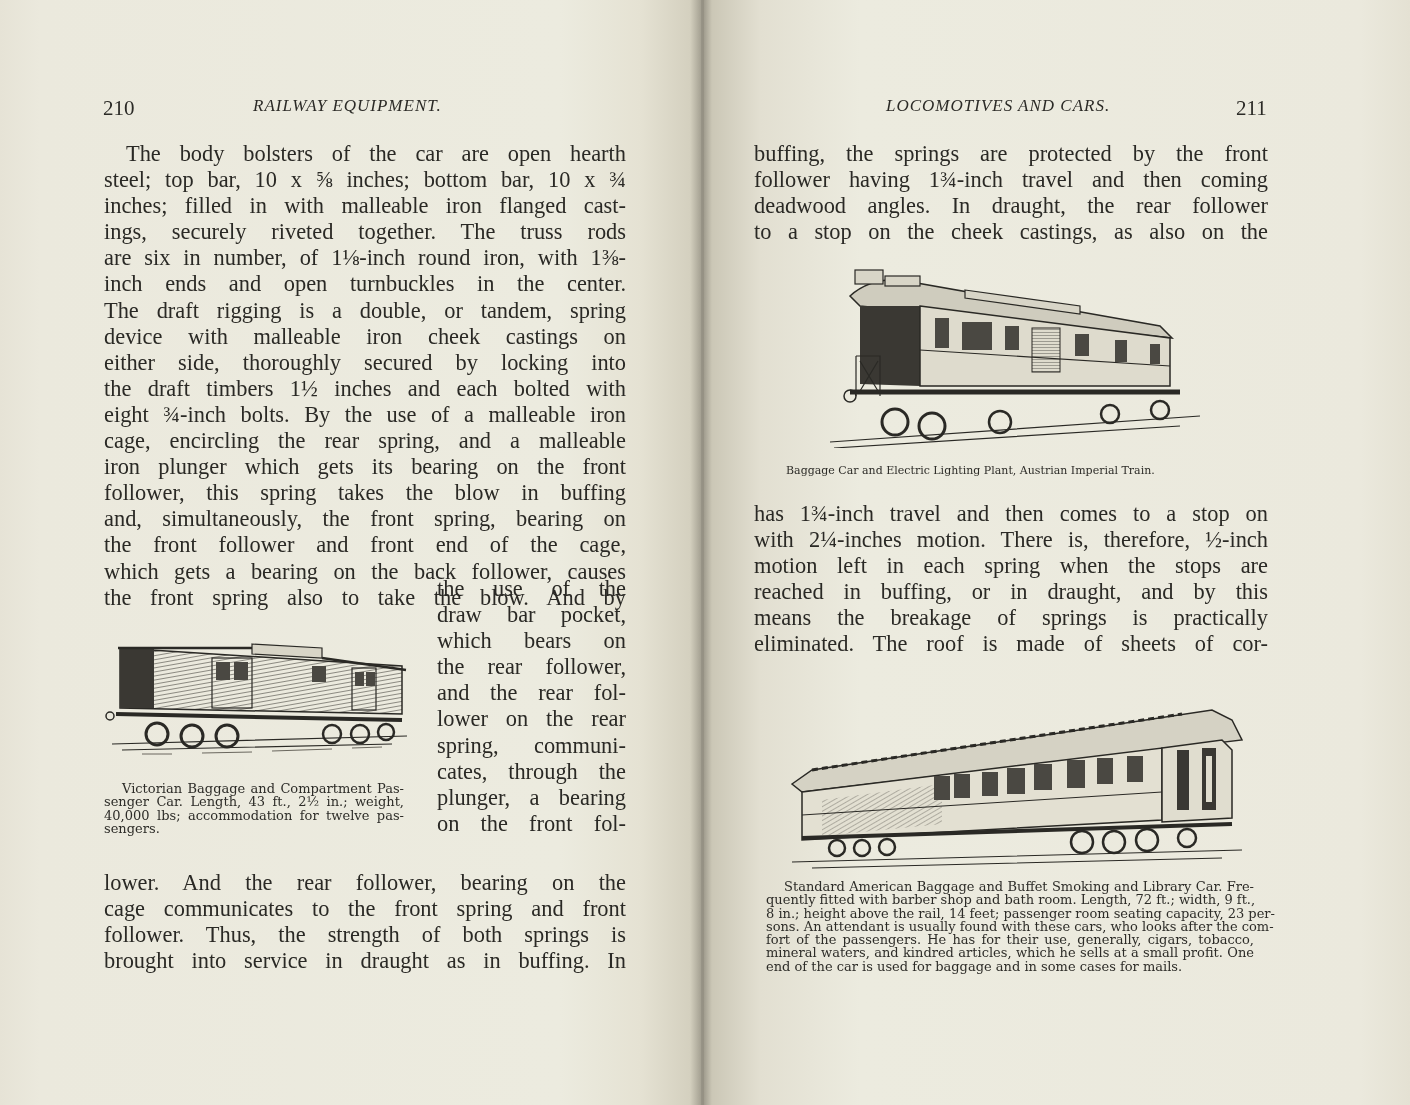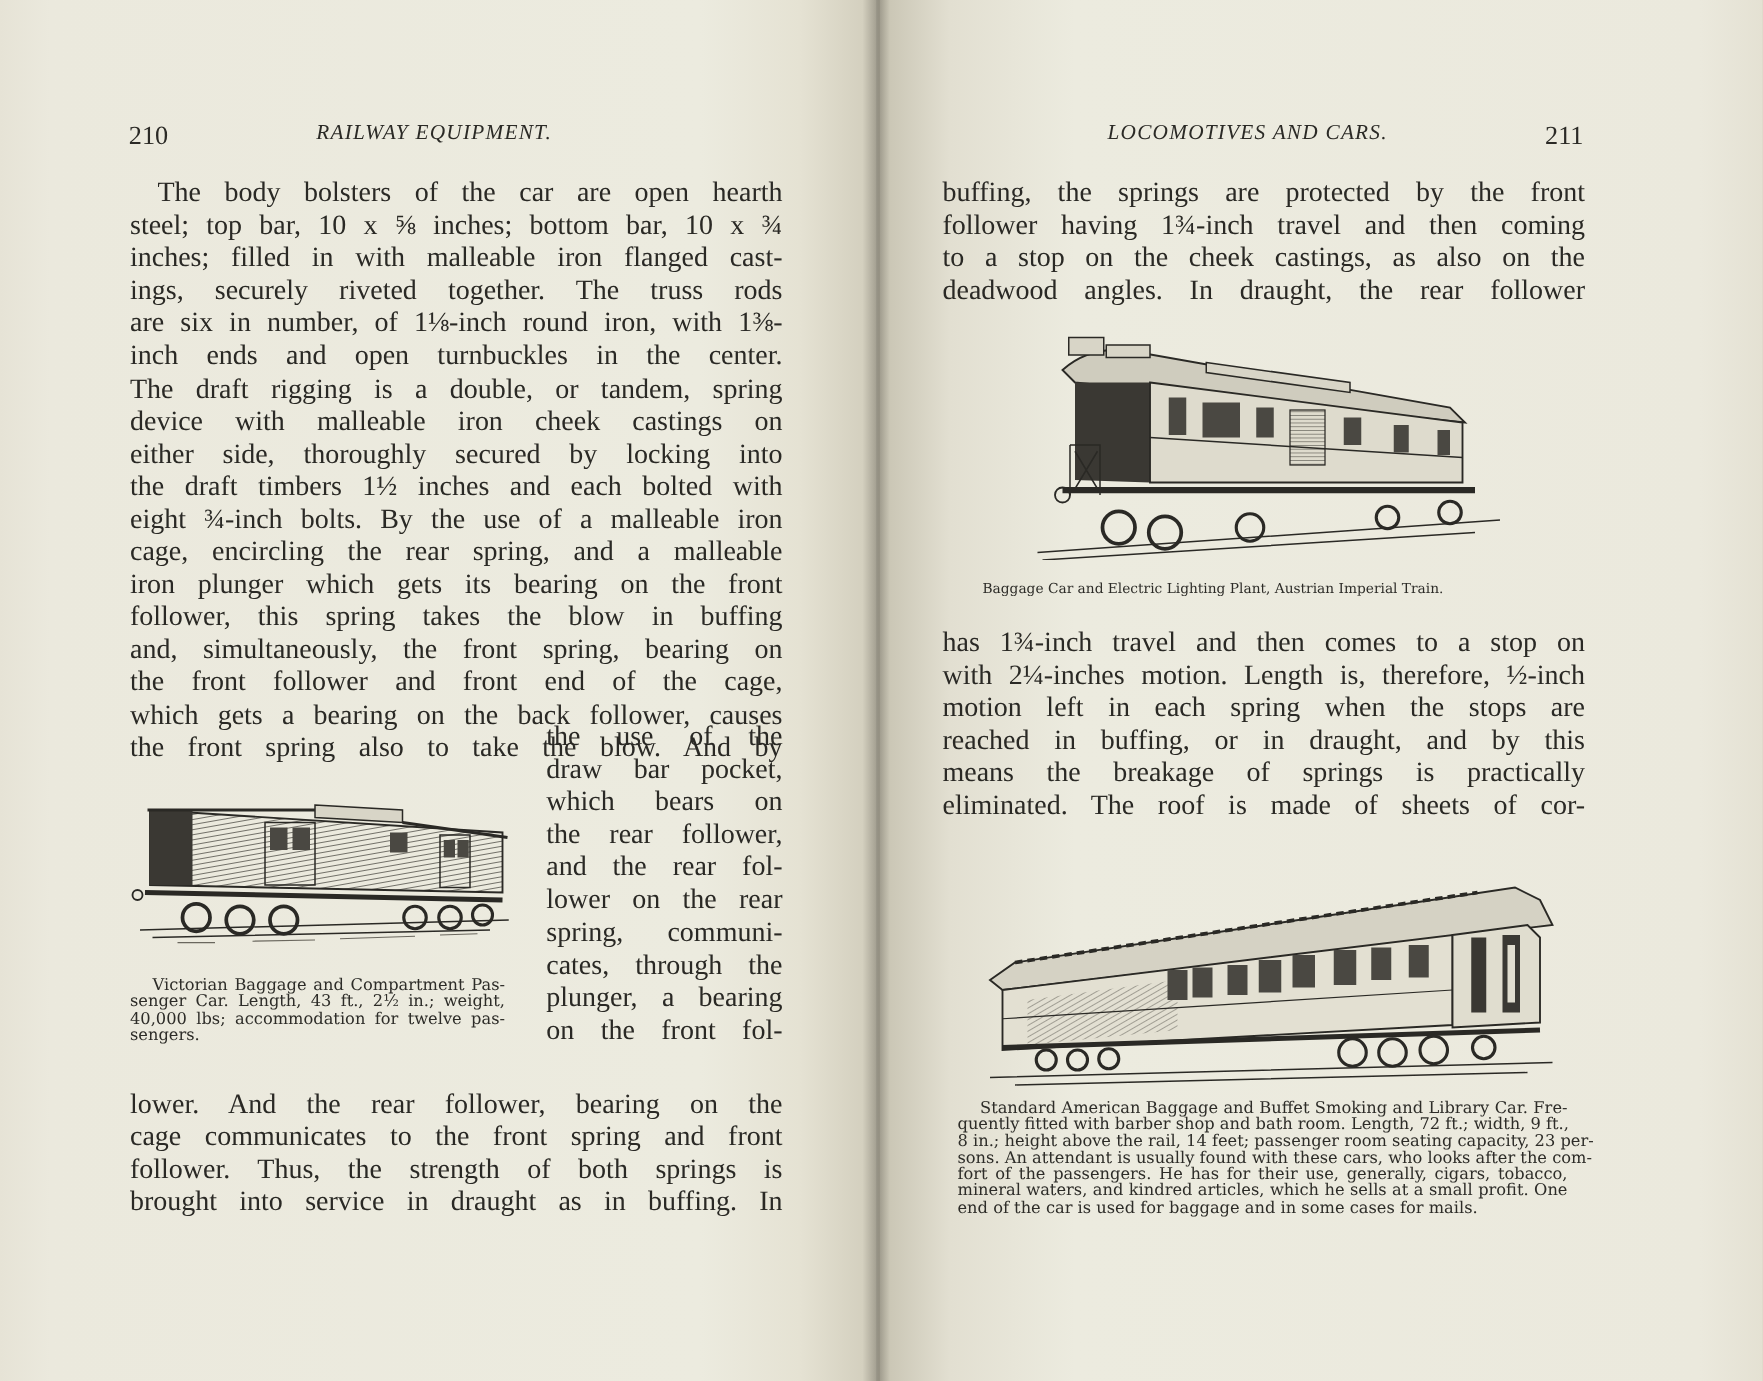--- a/index.html
+++ b/index.html
@@ -144,22 +144,22 @@
     </div>
   </div>
 
   <div class="page page-right">
     <div class="running-head head-title" style="left:216px;">LOCOMOTIVES AND CARS.</div>
     <div class="folio" style="left:566px;">211</div>
 
     <div class="body-text" style="left:84px; top:141px; width:514px;">
       <span class="line">buffing, the springs are protected by the front</span>
       <span class="line">follower having 1¾-inch travel and then coming</span>
+      <span class="line">deadwood angles. In draught, the rear follower</span>
       <span class="line">to a stop on the cheek castings, as also on the</span>
-      <span class="line">deadwood angles. In draught, the rear follower</span>
     </div>
 
     <div class="figure" style="left:150px; top:266px; width:390px; height:182px;">
       <svg width="390" height="182" viewBox="0 0 390 182">
         <defs>
           <pattern id="hatch2" width="3" height="3" patternUnits="userSpaceOnUse" patternTransform="rotate(90)">
             <line x1="0" y1="0" x2="0" y2="3" stroke="#3a3833" stroke-width="0.8"></line>
           </pattern>
         </defs>
 
@@ -193,21 +193,21 @@
         <circle cx="340" cy="144" r="9" fill="none" stroke="#2a2925" stroke-width="2.5"></circle>
 
         <path d="M10 176 L380 150 M14 182 L360 160" stroke="#2a2925" stroke-width="1.2"></path>
       </svg>
     </div>
 
     <div class="caption" style="left:116px; top:464px; width:440px; font-size:11px;">Baggage Car and Electric Lighting Plant, Austrian Imperial Train.</div>
 
     <div class="body-text" style="left:84px; top:501px; width:514px;">
       <span class="line">has 1¾-inch travel and then comes to a stop on</span>
-      <span class="line">with 2¼-inches motion. Length is, therefore, ½-inch</span>
+      <span class="line">with 2¼-inches motion. There is, therefore, ½-inch</span>
       <span class="line">motion left in each spring when the stops are</span>
       <span class="line">reached in buffing, or in draught, and by this</span>
       <span class="line">means the breakage of springs is practically</span>
       <span class="line">eliminated. The roof is made of sheets of cor-</span>
     </div>
 
     <div class="figure" style="left:112px; top:700px; width:474px; height:170px;">
       <svg width="474" height="170" viewBox="0 0 474 170">
         <defs>
           <pattern id="hatch3" width="4" height="4" patternUnits="userSpaceOnUse" patternTransform="rotate(60)">

